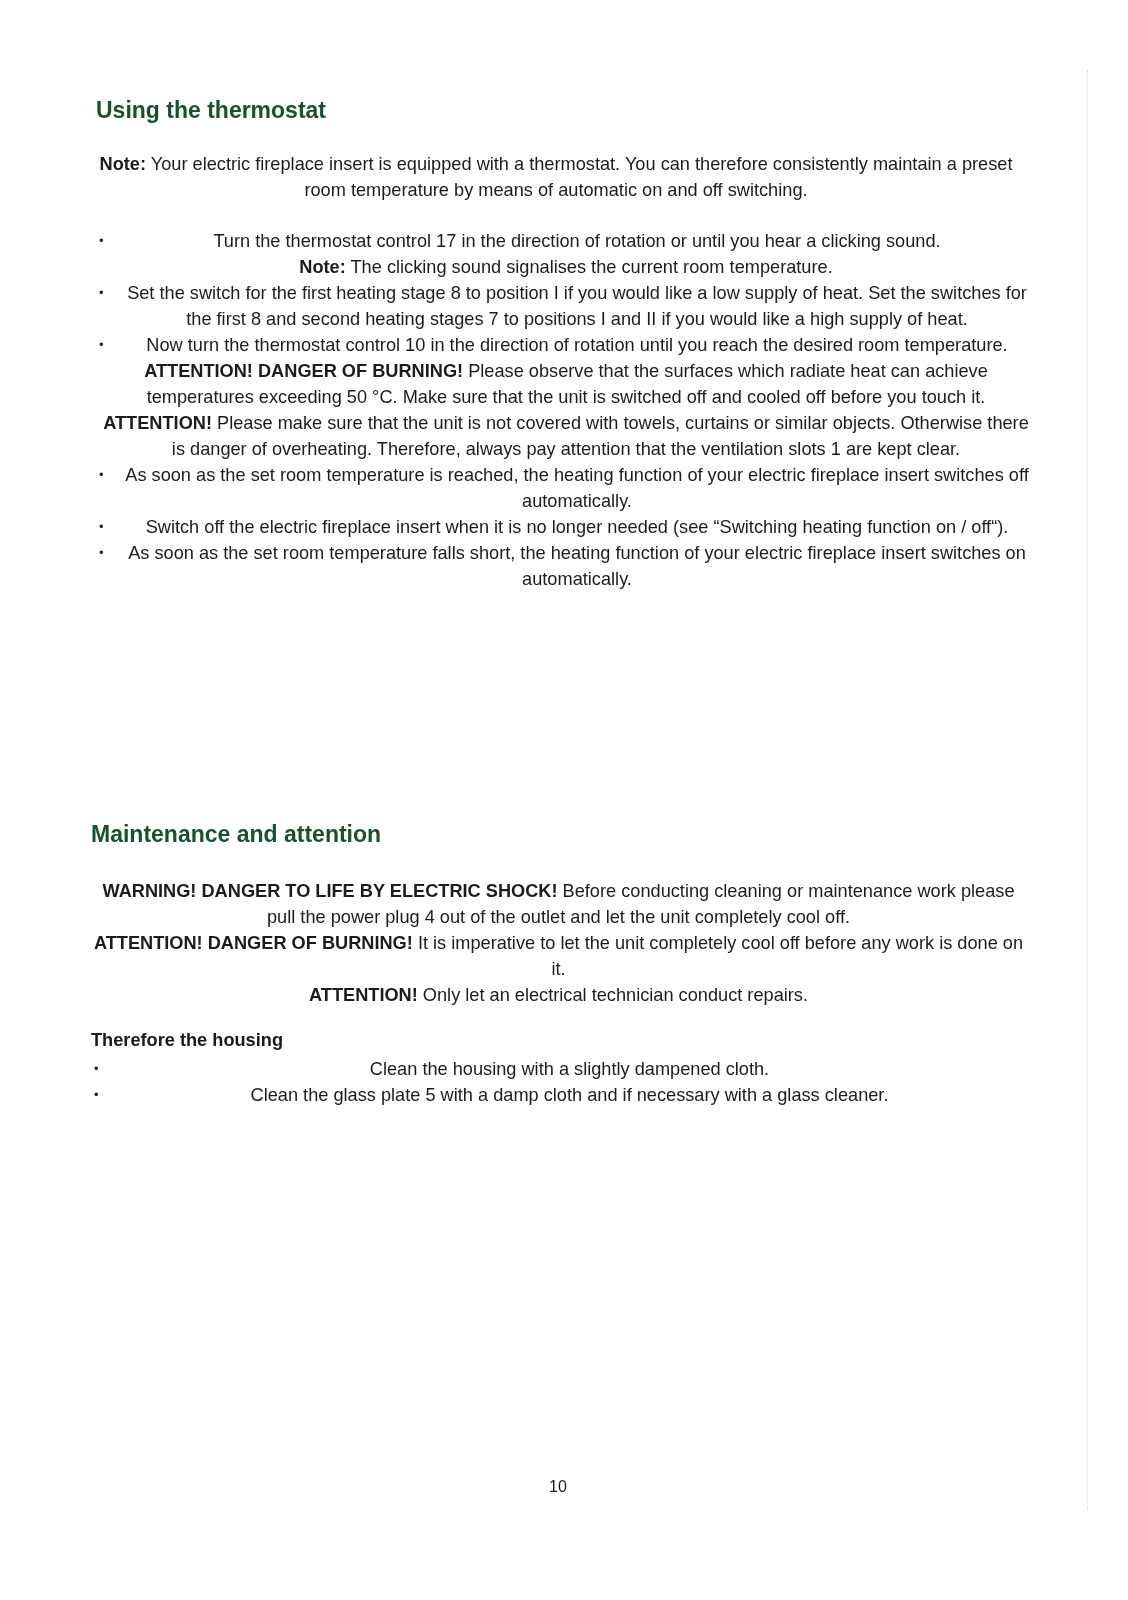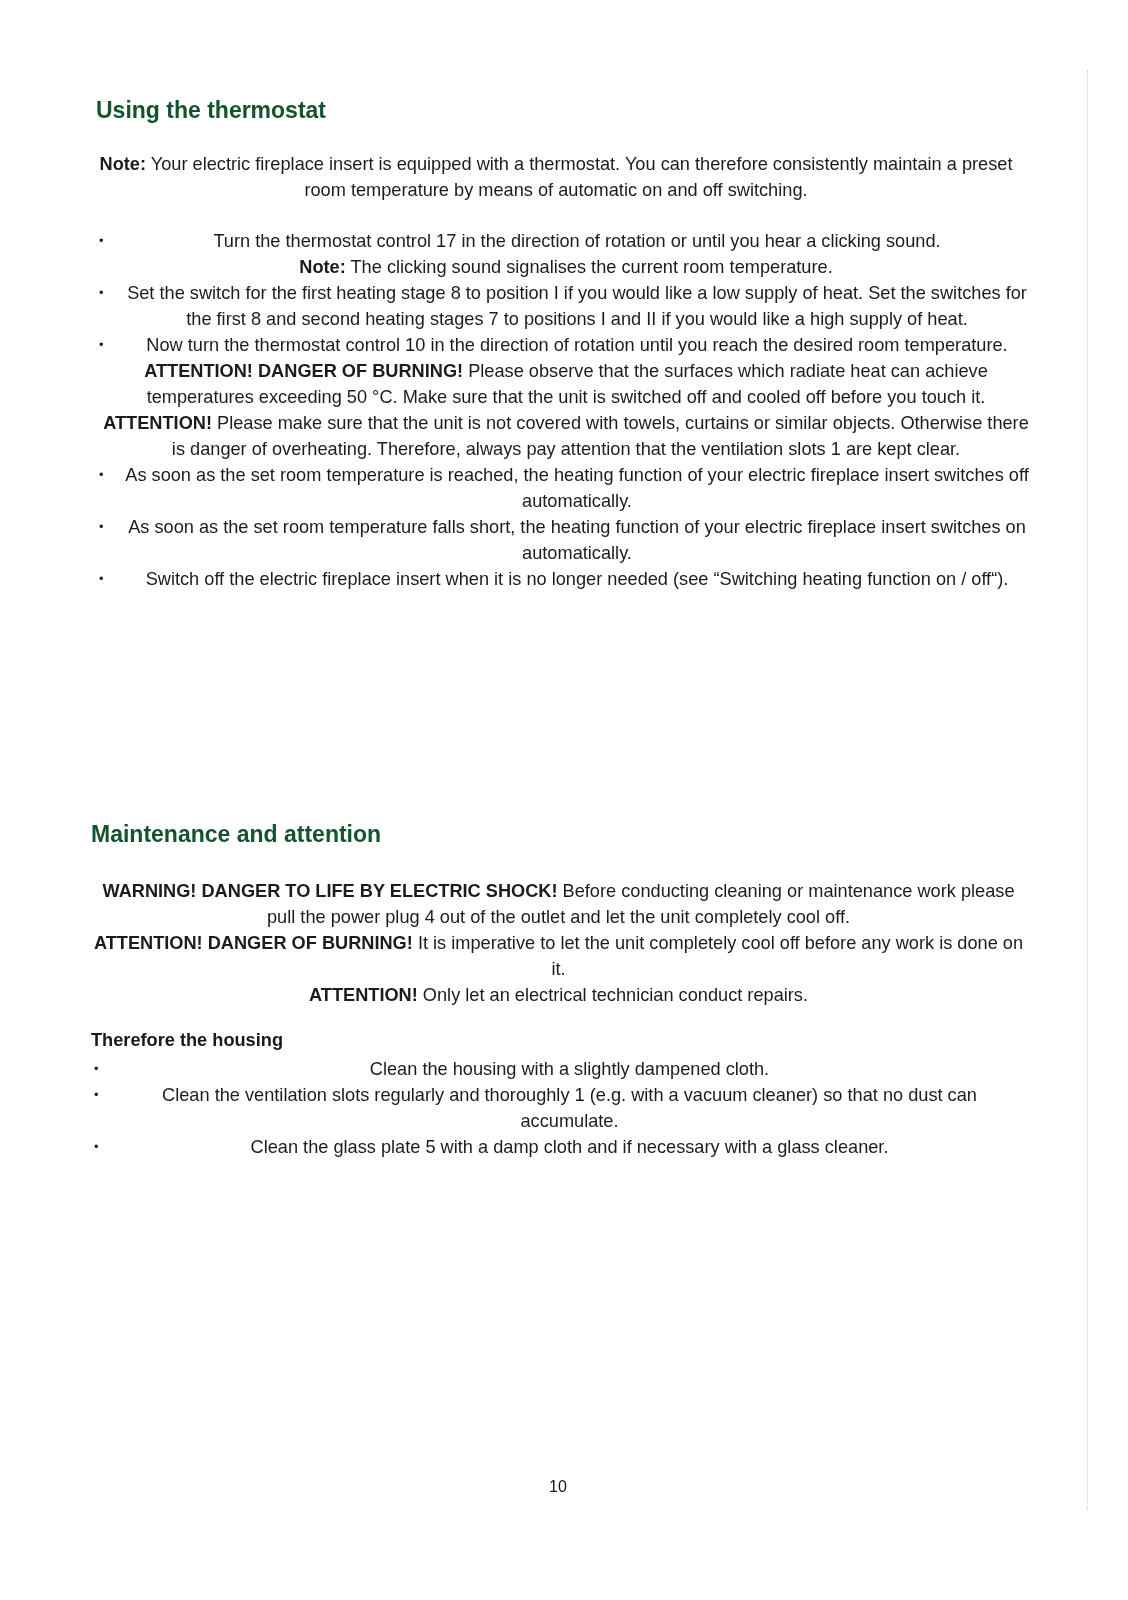--- a/index.html
+++ b/index.html
@@ -44,37 +44,36 @@
     </ul>
     <p class="p"><span class="b">Note:</span><span> The clicking sound signalises the current room temperature.</span></p>
     <ul>
       <li>Set the switch for the first heating stage 8 to position I if you would like a low supply of heat. Set the switches for the first 8 and second heating stages 7 to positions I and II if you would like a high supply of heat.</li>
       <li>Now turn the thermostat control 10 in the direction of rotation until you reach the desired room temperature.</li>
     </ul>
     <p class="p"><span class="b">ATTENTION! DANGER OF BURNING!</span><span> Please observe that the surfaces which radiate heat can achieve temperatures exceeding 50 °C. Make sure that the unit is switched off and cooled off before you touch it.</span></p>
     <p class="p"><span class="b">ATTENTION!</span><span> Please make sure that the unit is not covered with towels, curtains or similar objects. Otherwise there is danger of overheating. Therefore, always pay attention that the ventilation slots 1 are kept clear.</span></p>
     <ul>
       <li>As soon as the set room temperature is reached, the heating function of your electric fireplace insert switches off automatically.</li>
+      <li>Switch off the electric fireplace insert when it is no longer needed (see “Switching heating function on / off“).</li>
       <li>As soon as the set room temperature falls short, the heating function of your electric fireplace insert switches on automatically.</li>
-      <li>Switch off the electric fireplace insert when it is no longer needed (see “Switching heating function on / off“).</li>
     </ul>
   </div>
 
   <h2 id="h-maint">Maintenance and attention</h2>
 
   <div id="b3" class="block">
     <p class="p"><span class="b">WARNING! DANGER TO LIFE BY ELECTRIC SHOCK!</span><span> Before conducting cleaning or maintenance work please pull the power plug 4 out of the outlet and let the unit completely cool off.</span></p>
     <p class="p"><span class="b">ATTENTION! DANGER OF BURNING!</span><span> It is imperative to let the unit completely cool off before any work is done on it.</span></p>
     <p class="p"><span class="b">ATTENTION!</span><span> Only let an electrical technician conduct repairs.</span></p>
   </div>
 
   <h3 id="sub-housing">Therefore the housing</h3>
 
   <div id="b4" class="block">
     <ul>
       <li>Clean the housing with a slightly dampened cloth.</li>
-      <li>Clean the ventilation slots regularly and thoroughly 1 (e.g. with a vacuum cleaner) so that no dust can accumulate.</li>
       <li>Clean the glass plate 5 with a damp cloth and if necessary with a glass cleaner.</li>
     </ul>
   </div>
 
   <div id="pagenum">10</div>
 </div>
 
 </body></html>

